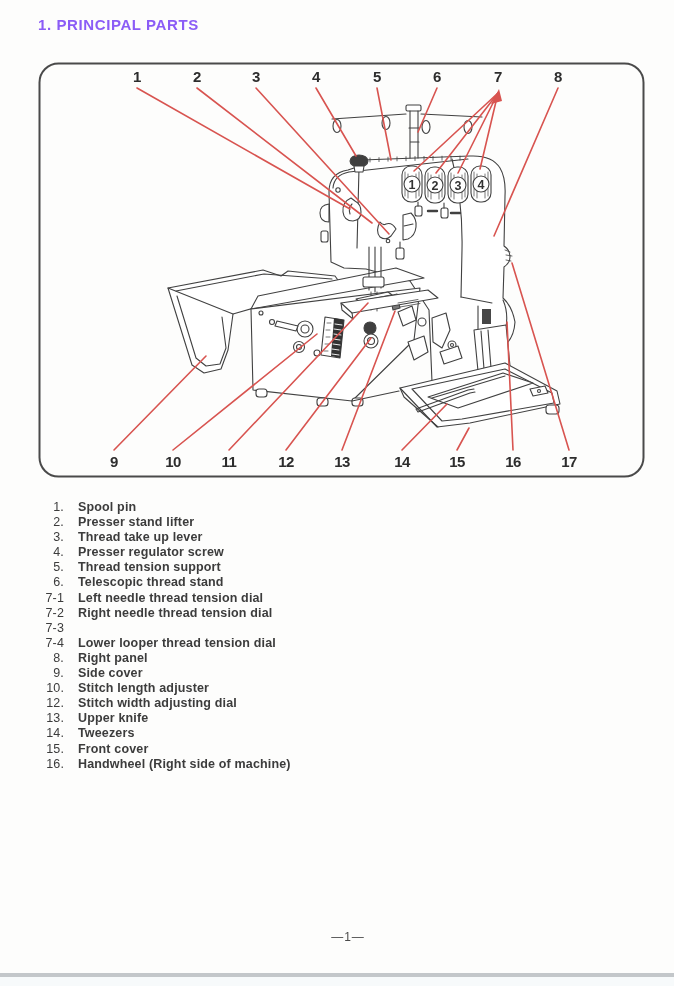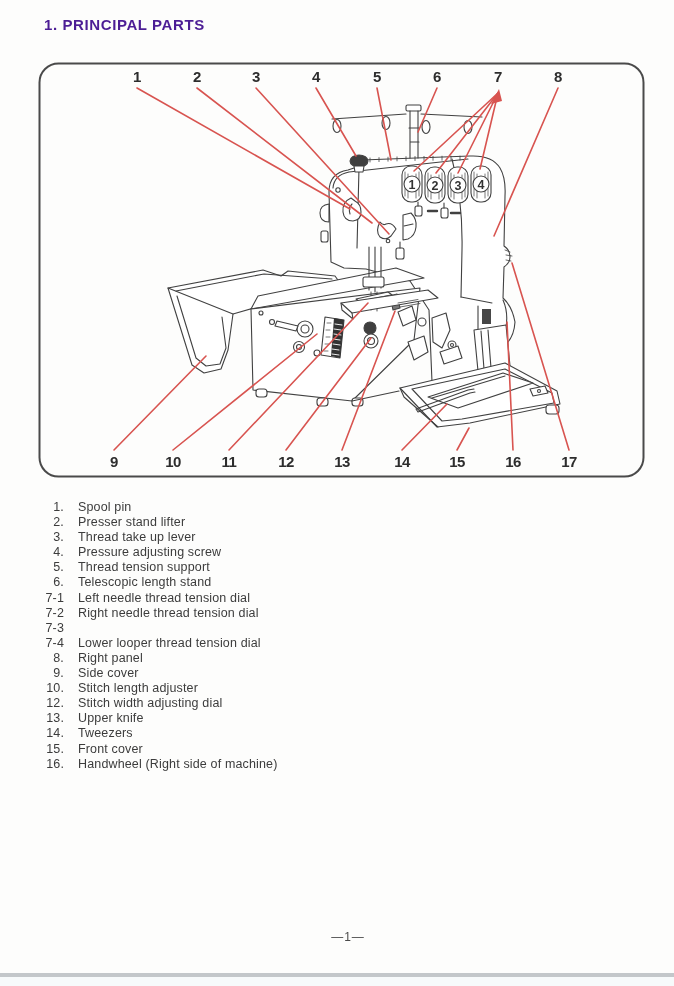--- a/index.html
+++ b/index.html
@@ -7,31 +7,31 @@
     width:674px;height:986px;
     background:#fdfdfc;
     font-family:"Liberation Sans", sans-serif;
     color:#3f3f3f;
     position:relative;
     overflow:hidden;
   }
   .page{position:absolute;inset:0;}
   .page-title{
     position:absolute;left:38px;top:16px;
-    font-size:15px;font-weight:bold;color:#4c1d95;
-    letter-spacing:0.6px;white-space:nowrap;margin-left:6px;
+    font-size:15px;font-weight:bold;color:#8b5cf6;
+    letter-spacing:0.6px;white-space:nowrap;
   }
   .diagram-svg{position:absolute;left:0;top:0;}
   .parts-list{
     position:absolute;left:38px;top:500px;width:420px;
     font-size:12.5px;color:#3c3c3c;letter-spacing:0.15px;
   }
   .parts-row{display:flex;height:15.1px;line-height:15.1px;}
   .parts-num{width:26px;text-align:right;flex:0 0 26px;}
-  .parts-lbl{margin-left:14px;white-space:nowrap;}
+  .parts-lbl{margin-left:14px;white-space:nowrap;font-weight:bold;}
   .page-number{
     position:absolute;left:22px;top:930px;width:652px;
     text-align:center;font-size:12px;color:#4a4a4a;letter-spacing:1px;
   }
   .scan-edge{
     position:absolute;left:0;top:973px;width:674px;height:4px;
     background:#c3c7ca;
   }
   .scan-below{
     position:absolute;left:0;top:977px;width:674px;height:9px;
@@ -244,29 +244,29 @@
     <div class="parts-row">
         <span class="parts-num">2.</span>
         <span class="parts-lbl">Presser stand lifter</span>
       </div>
     <div class="parts-row">
         <span class="parts-num">3.</span>
         <span class="parts-lbl">Thread take up lever</span>
       </div>
     <div class="parts-row">
         <span class="parts-num">4.</span>
-        <span class="parts-lbl">Pressure adjusting screw</span>
+        <span class="parts-lbl">Presser regulator screw</span>
       </div>
     <div class="parts-row">
         <span class="parts-num">5.</span>
         <span class="parts-lbl">Thread tension support</span>
       </div>
     <div class="parts-row">
         <span class="parts-num">6.</span>
-        <span class="parts-lbl">Telescopic length stand</span>
+        <span class="parts-lbl">Telescopic thread stand</span>
       </div>
     <div class="parts-row">
         <span class="parts-num">7-1</span>
         <span class="parts-lbl">Left needle thread tension dial</span>
       </div>
     <div class="parts-row">
         <span class="parts-num">7-2</span>
         <span class="parts-lbl">Right needle thread tension dial</span>
       </div>
     <div class="parts-row">

